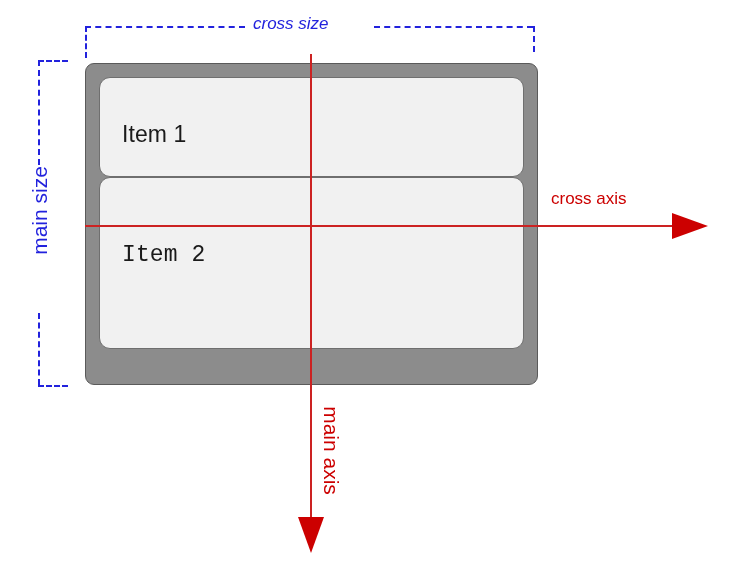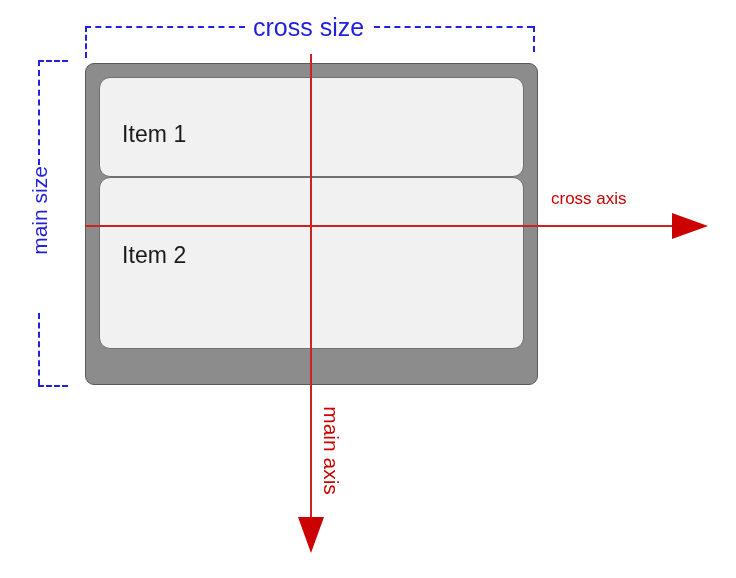--- a/index.html
+++ b/index.html
@@ -49,21 +49,21 @@
   .flex-item.item-two { height: 172px; }
   .item-label {
     font-size: 23px;
     color: #1a1a1a;
     line-height: 1;
     padding-left: 22px;
     letter-spacing: 0.1px;
     white-space: nowrap;
   }
   .item-one .item-label { margin-top: 14px; }
-  .item-two .item-label { margin-top: -16px; }
+  .item-two .item-label { margin-top: -16px; font-family: Liberation Mono, monospace; }
   
   .cs-left-seg {
     position: absolute;
     left: 85px; top: 26px;
     width: 160px; height: 0;
     border-top: 2px dashed #2222dd;
   }
   .cs-right-seg {
     position: absolute;
     left: 374px; top: 26px;
@@ -78,24 +78,25 @@
   }
   .cs-leg-right {
     position: absolute;
     left: 533px; top: 26px;
     width: 0; height: 26px;
     border-left: 2px dashed #2222dd;
   }
   .label-cross-size {
     position: absolute;
     left: 253px; top: 15px;
-    font-size: 25px;
+    font-size: 17px;
     color: #2222dd;
     line-height: 1;
     white-space: nowrap;
+    font-style: italic;
   }
 
   
   .ms-top-seg {
     position: absolute;
     left: 38px; top: 60px;
     width: 0; height: 105px;
     border-left: 2px dashed #2222dd;
   }
   .ms-bot-seg {

